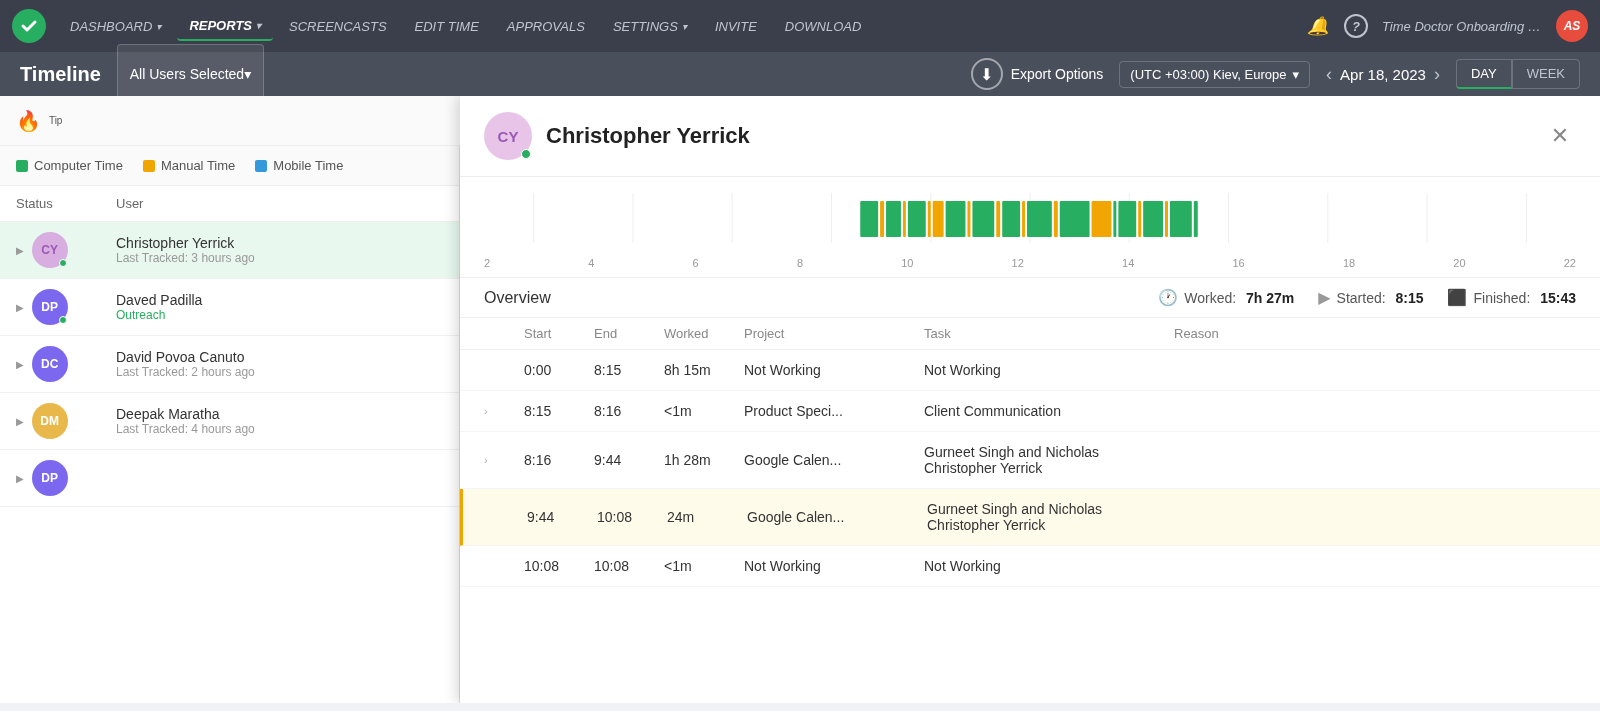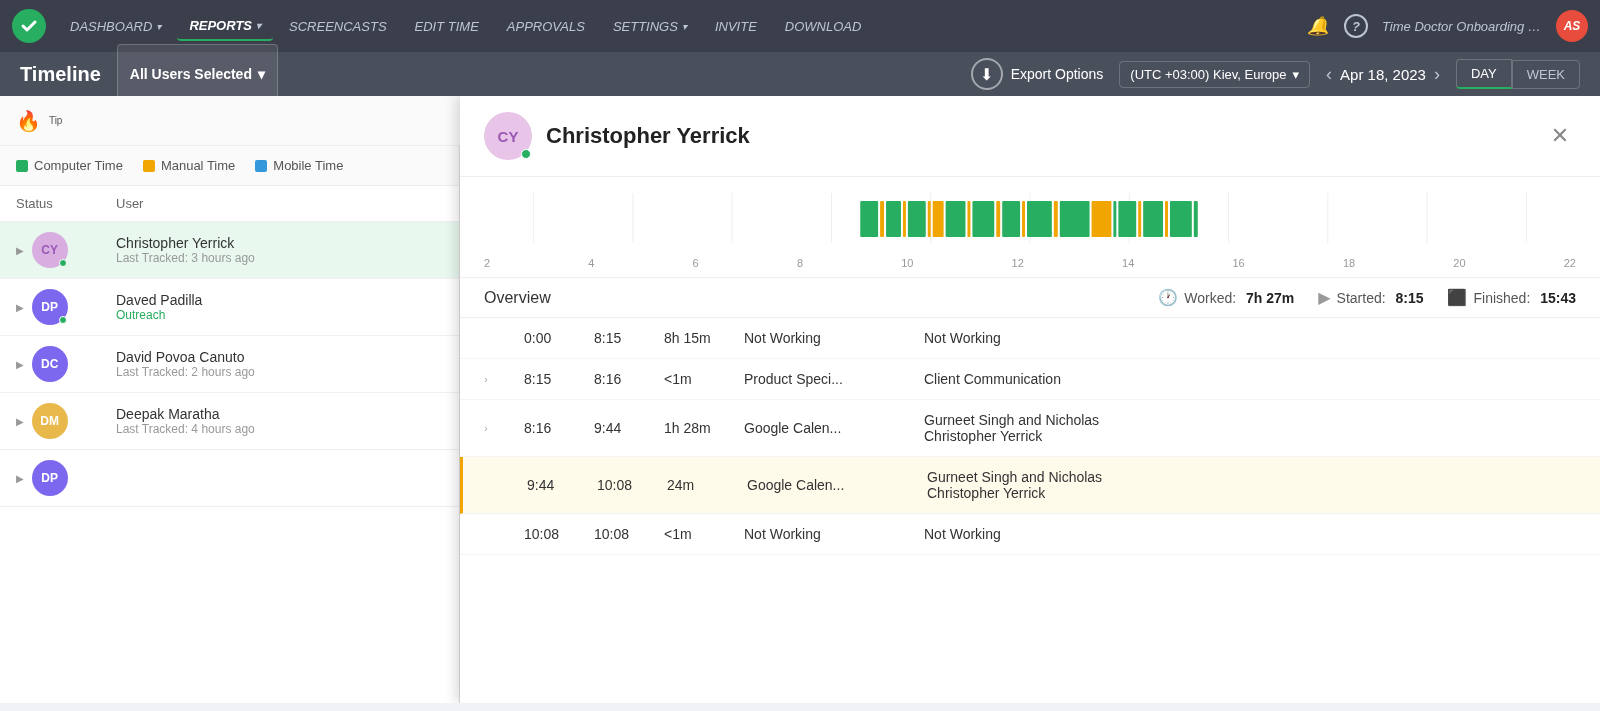--- a/index.html
+++ b/index.html
@@ -59,26 +59,26 @@
     .sub-header {
       background: #4a4f5c;
       height: 44px;
       display: flex;
       align-items: center;
       padding: 0 20px;
       gap: 16px;
     }
     .page-title { color: white; font-size: 20px; font-weight: 600; }
     .user-selector {
-      display: flex; align-items: center; gap: 6px;
+      display: flex; align-items: center; gap: 0;
       background: rgba(255,255,255,0.08);
       border: 1px solid rgba(255,255,255,0.2);
       border-radius: 4px;
       padding: 21px 12px;
-      color: white; font-size: 14px; cursor: pointer; font-weight: bold;
+      color: white; font-size: 14px; cursor: pointer;
     }
     .sub-spacer { flex: 1; }
     .export-btn {
       display: flex; align-items: center; gap: 8px;
       color: white; font-size: 14px; cursor: pointer;
     }
     .export-icon {
       width: 32px; height: 32px; border-radius: 50%;
       border: 2px solid rgba(255,255,255,0.5);
       display: flex; align-items: center; justify-content: center;
@@ -86,21 +86,21 @@
     }
     .timezone-selector {
       display: flex; align-items: center; gap: 6px;
       color: white; font-size: 13px; cursor: pointer;
       border: 1px solid rgba(255,255,255,0.2);
       border-radius: 4px;
       padding: 5px 10px;
     }
     .date-nav { display: flex; align-items: center; gap: 8px; color: white; font-size: 15px; font-weight: 500; }
     .date-arrow { cursor: pointer; font-size: 18px; color: #bfc5d0; }
-    .view-toggle { display: flex; gap: 0; align-items: flex-end; }
+    .view-toggle { display: flex; gap: 0; }
     .view-btn {
       padding: 6px 14px; font-size: 13px; font-weight: 500;
       cursor: pointer; color: #bfc5d0; border: 1px solid rgba(255,255,255,0.2);
     }
     .view-btn.active { color: white; border-bottom: 2px solid #27ae60; }
     .view-btn:first-child { border-radius: 4px 0 0 4px; }
     .view-btn:last-child { border-radius: 0 4px 4px 0; }
 
     
     .main-layout {
@@ -543,20 +543,29 @@
         <span class="stat-val">8:15</span>
       </div>
       <div class="overview-stat">
         <span class="stat-icon">⬛</span>
         <span>Finished:&nbsp;</span>
         <span class="stat-val">15:43</span>
       </div>
     </div>
 
     <div class="detail-table">
+      <div class="detail-table-header">
+        <span></span>
+        <span>Start</span>
+        <span>End</span>
+        <span>Worked</span>
+        <span>Project</span>
+        <span>Task</span>
+        <span>Reason</span>
+      </div>
 
       <div class="detail-row">
         <span class="row-chevron-btn"></span>
         <span>0:00</span>
         <span>8:15</span>
         <span>8h 15m</span>
         <span>Not Working</span>
         <span>Not Working</span>
         <span></span>
       </div>

